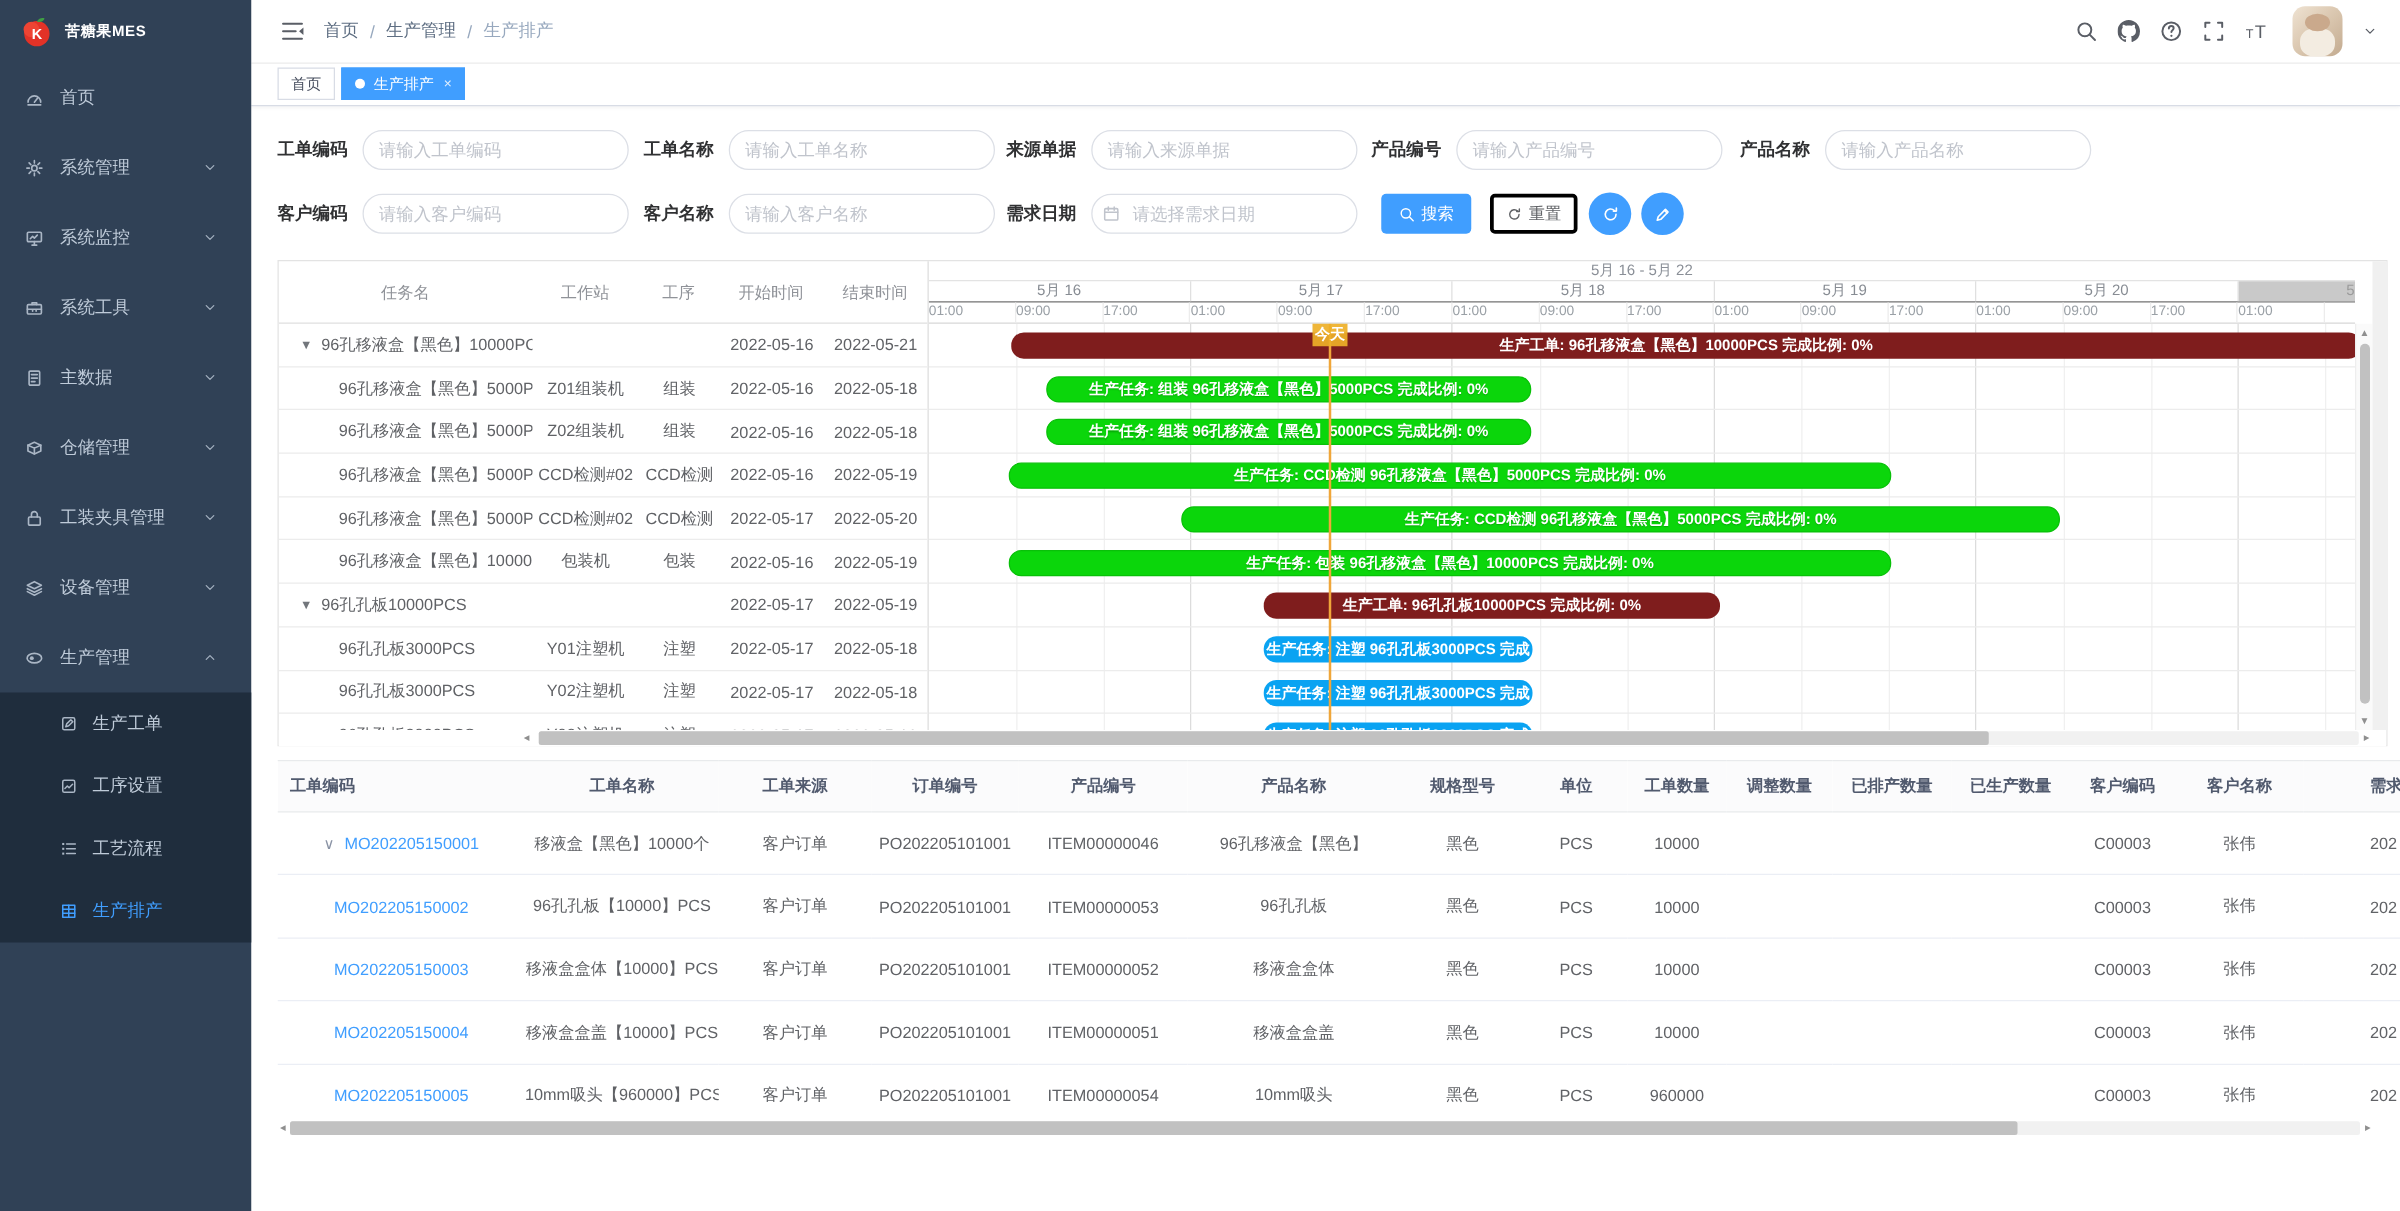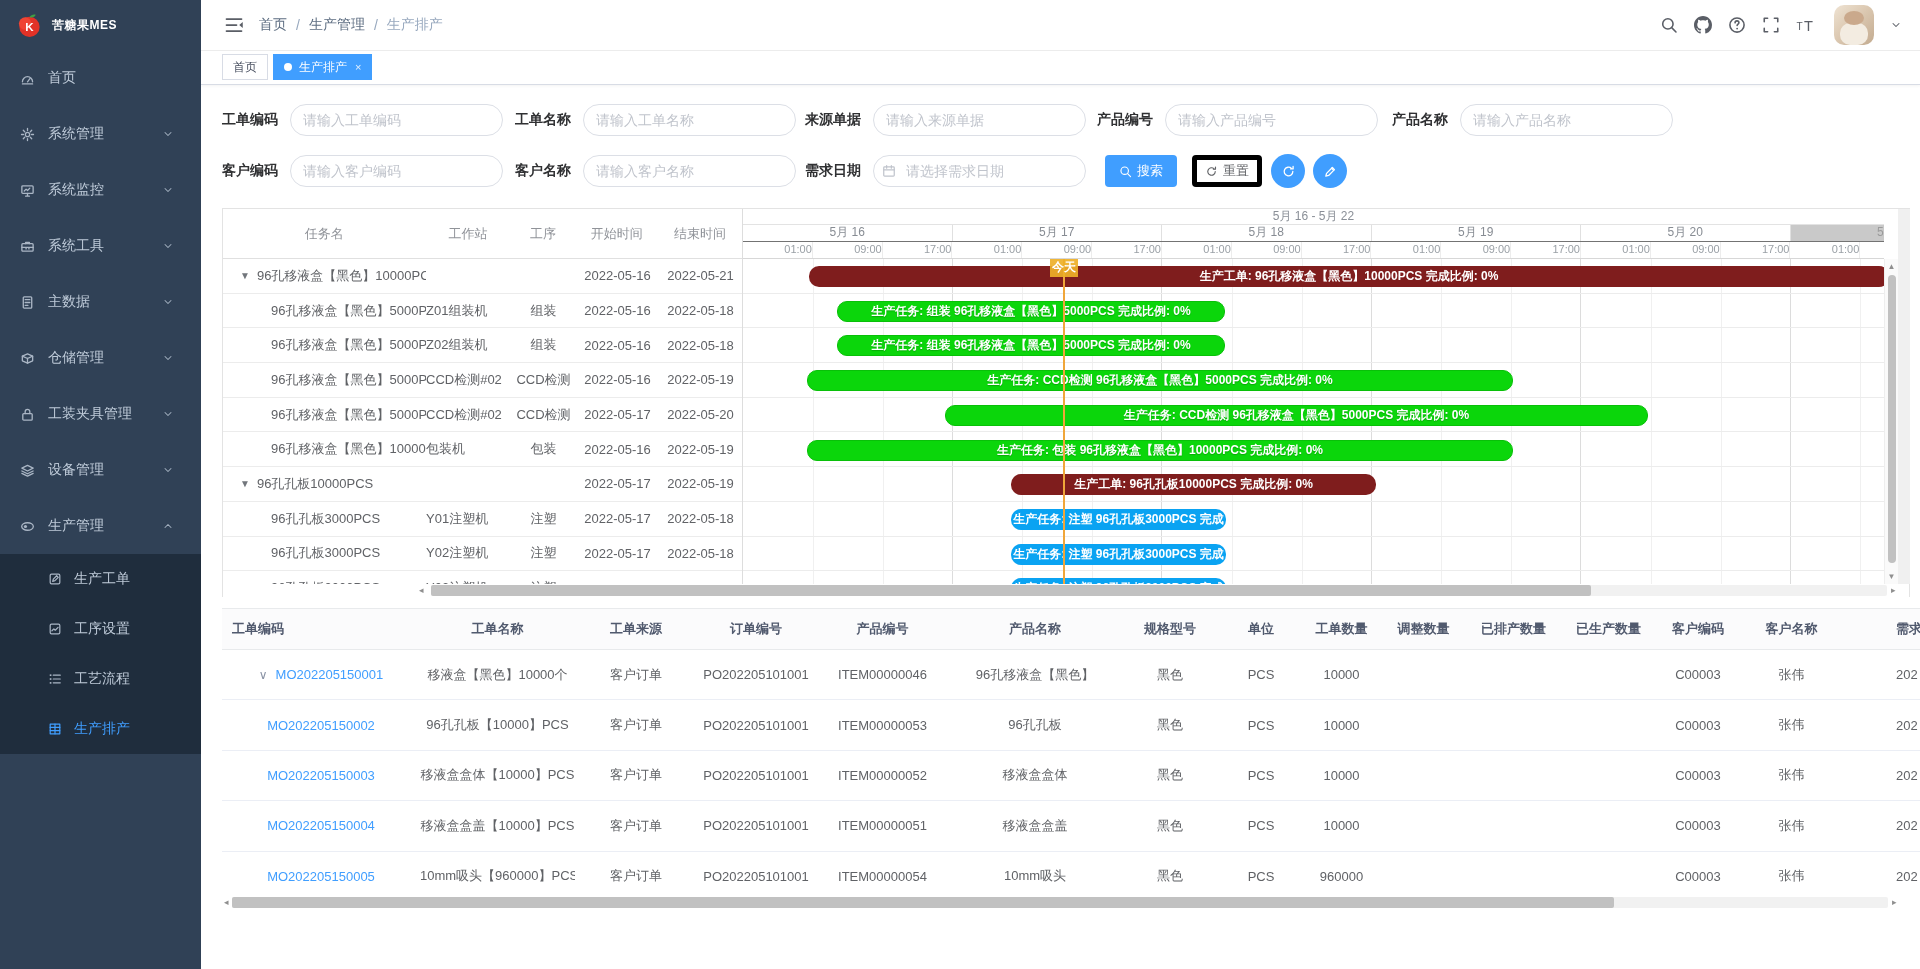--- a/index.html
+++ b/index.html
@@ -53,43 +53,43 @@
   .filter{position:absolute;display:flex;align-items:center;height:32px}
   .f-label{font-size:14px;font-weight:bold;color:#303133;margin-right:12px;white-space:nowrap}
   .f-box{position:relative}
   .f-input{width:213px;height:32px;border:1px solid #dcdfe6;border-radius:16px;font-size:14px;color:#606266;padding:0 12px;box-sizing:border-box;outline:none;font-family:inherit}
   .f-input::placeholder{color:#c0c4cc}
   .f-input.with-ic{padding-left:32px}
   .cal-ic{position:absolute;left:9px;top:9px;width:14px;height:14px;color:#c0c4cc;pointer-events:none}
   .btn{position:absolute;height:32px;border-radius:4px;font-size:13px;display:flex;align-items:center;justify-content:center;gap:5px;cursor:pointer;box-sizing:border-box;font-family:inherit}
   .btn .icn{width:13px;height:13px}
   .btn-search{left:1105px;top:155px;width:72px;background:#409eff;color:#fff;border:none}
-  .btn-reset{left:1192px;top:155px;width:70px;background:#fff;color:#606266;border:5px solid #000000}
+  .btn-reset{left:1192px;top:155px;width:70px;background:#fff;color:#606266;border:3px solid #000000}
   .btn-circle{position:absolute;width:34px;height:34px;border-radius:50%;background:#409eff;color:#fff;border:none;display:flex;align-items:center;justify-content:center;cursor:pointer}
   .btn-circle .icn{width:15px;height:15px}
 
   
   #gantt{position:absolute;left:222px;top:208px;width:1688px;height:389px;border:1px solid #e3e3e3;box-sizing:border-box;background:#fff}
   .g-left{position:absolute;left:0;top:0;width:520px;height:375px;overflow:hidden;border-right:1px solid #ddd;box-sizing:border-box}
   .g-lhead{height:50px;border-bottom:1px solid #e0e0e0;display:flex;align-items:center;color:#909399;font-size:13px;box-sizing:border-box}
   .g-lhead span{text-align:center}
   .g-lrow{height:34.7px;display:flex;align-items:center;border-bottom:1px solid #ececec;font-size:13px;color:#606266;box-sizing:border-box;cursor:pointer}
   .c-task{width:203px;box-sizing:border-box;white-space:nowrap;overflow:hidden;padding-left:48px}
   .c-task.parent{padding-left:17px}
   .tri{color:#72767c;font-size:10px;margin-right:7px;display:inline-block;vertical-align:1px}
-  .c-st{width:85px;text-align:left;white-space:nowrap;overflow:hidden}
+  .c-st{width:85px;text-align:center;white-space:nowrap;overflow:hidden}
   .c-pr{width:65px;text-align:center;white-space:nowrap;overflow:hidden}
   .c-d{width:83px;text-align:center;white-space:nowrap}
   .g-tl{position:absolute;left:520px;top:0;width:1141px;height:375px;overflow:hidden}
   .g-band1{height:16px;border-bottom:1px solid #e3e3e3;text-align:center;font-size:12px;color:#8a8f97;line-height:15px;box-sizing:border-box}
   .g-band2{height:17px;border-bottom:1px solid #737373;position:relative;box-sizing:border-box}
   .g-day{position:absolute;top:0;height:16px;border-right:1px solid #e0e0e0;text-align:center;font-size:12px;color:#878c93;line-height:15px;box-sizing:border-box;white-space:nowrap}
   .g-day.shaded{background:#c9c9c9;color:#9b9b9b}
   .g-band3{height:17px;border-bottom:1px solid #d7d7d7;position:relative;box-sizing:border-box}
-  .g-hour{position:absolute;top:0;height:16px;border-right:1px solid #ececec;text-align:right;font-size:11px;color:#9aa0a6;line-height:15px;box-sizing:border-box}
+  .g-hour{position:absolute;top:0;height:16px;border-right:1px solid #ececec;text-align:left;font-size:11px;color:#9aa0a6;line-height:15px;box-sizing:border-box}
   .g-chart{position:absolute;left:0;top:50px;width:1141px;height:325px;overflow:hidden}
   .g-col{position:absolute;top:0;bottom:0;border-right:1px solid #dcdcdc;box-sizing:border-box}
   .g-col i{position:absolute;top:0;bottom:0;border-left:1px solid #f0f0f0}
   .g-row{position:absolute;left:0;right:0;height:34.7px;border-bottom:1px solid #ececec;box-sizing:border-box}
   .bar{position:absolute;height:21px;border-radius:10px;display:flex;align-items:center;justify-content:center;font-size:12px;font-weight:bold;color:#fff;white-space:nowrap;overflow:hidden;z-index:2;box-sizing:border-box;cursor:pointer}
   .bar.parent{background:#7f1d1d}
   .bar.task{background:#0bd60b;border:1px solid #09c009;text-shadow:0 1px 1px rgba(0,90,0,.35)}
   .bar.selected{background:#0aa3f2}
   .today-line{position:absolute;top:0;bottom:0;width:2px;background:#f0a63a;z-index:3}
   .today-label{position:absolute;top:-2px;width:28px;height:20px;background:rgba(238,176,40,.92);color:#fff;font-size:12px;font-weight:bold;text-align:center;line-height:20px;z-index:4}

